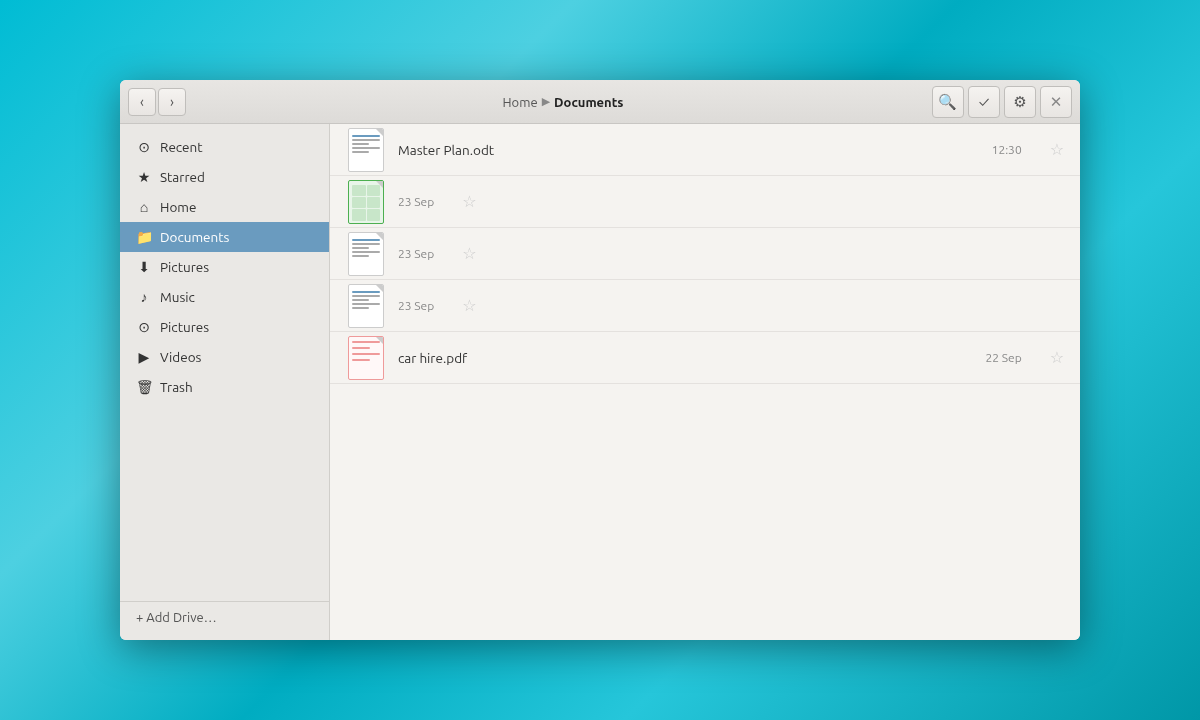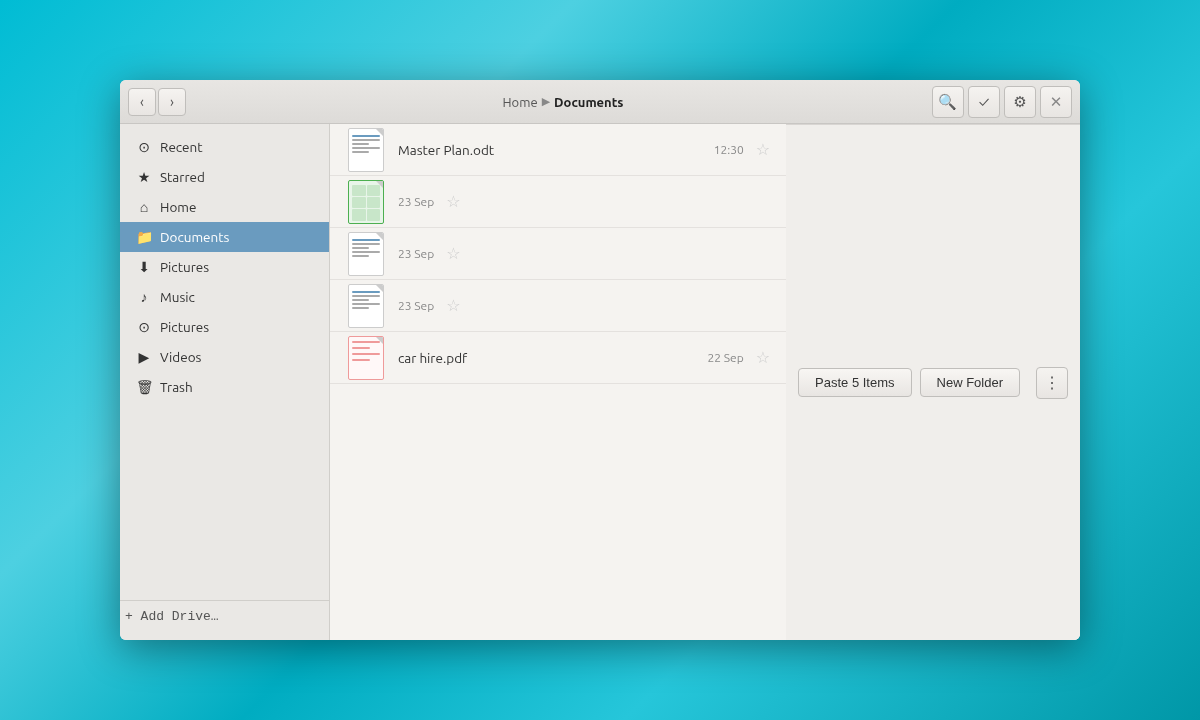--- a/index.html
+++ b/index.html
@@ -152,23 +152,22 @@
     .sidebar-item .icon {
       font-size: 14px;
       width: 16px;
       text-align: center;
       flex-shrink: 0;
     }
 
     .sidebar-spacer { flex: 1; }
 
     .sidebar-bottom {
-      padding: 8px 5px;
+      padding: 8px 16px;
       border-top: 1px solid #d0ceca;
-      font-family: Liberation Mono, monospace;
     }
 
     .add-drive {
       display: flex;
       align-items: center;
       gap: 6px;
       font-size: 13px;
       color: #555;
       cursor: pointer;
     }
@@ -277,21 +276,21 @@
 
     .file-name {
       flex: 1;
       font-size: 13.5px;
       color: #333;
     }
 
     .file-date {
       font-size: 12px;
       color: #888;
-      margin-right: 12px;
+      margin-right: 28px;
     }
 
     .file-star {
       font-size: 16px;
       color: #ccc;
       cursor: pointer;
     }
 
     
     .bottom-bar {
@@ -493,24 +492,16 @@
               </div>
             </div>
           </div>
           <span class="file-name">car hire.pdf</span>
           <span class="file-date">22 Sep</span>
           <span class="file-star">☆</span>
         </div>
 
       </div>
 
-      <div class="bottom-bar">
-        <button class="bottom-btn">Paste 5 Items</button>
-        <button class="bottom-btn">New Folder</button>
-        <div class="bottom-spacer"></div>
-        <div class="more-btn">
-          <span>⋮</span>
-        </div>
-      </div>
     </div>
 
   </div>
 </div>
 
 </body></html>

